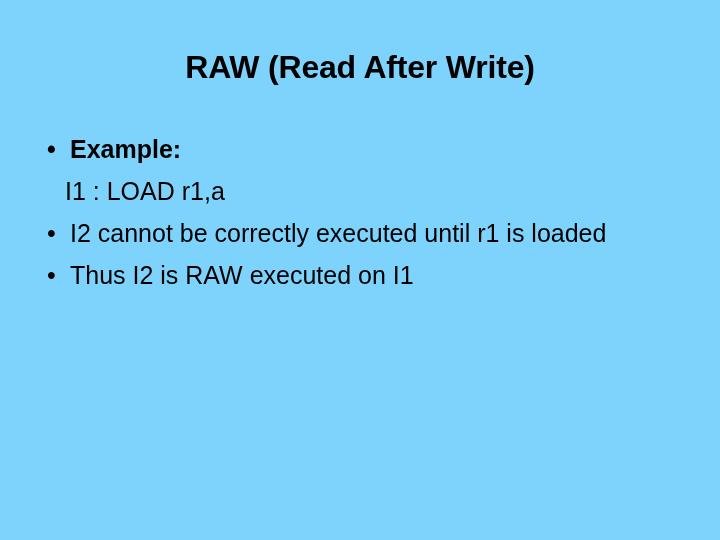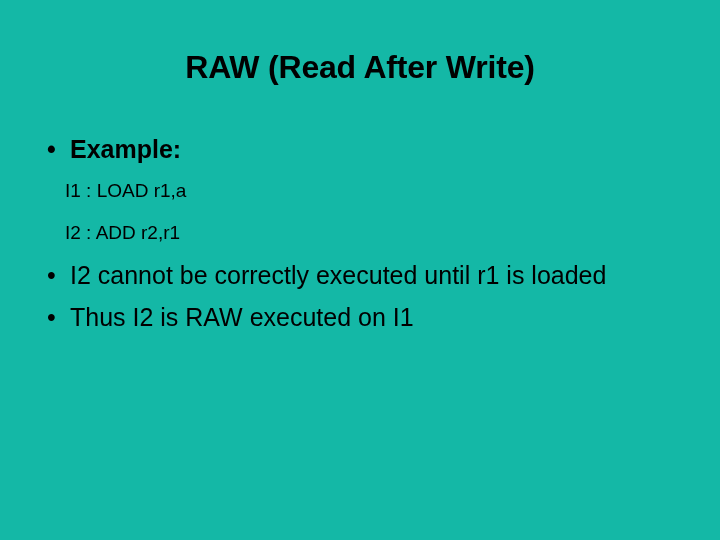--- a/index.html
+++ b/index.html
@@ -12,21 +12,21 @@
     height: 540px;
     background: #ffffff;
     font-family: "Liberation Sans", sans-serif;
     color: #000000;
     overflow: hidden;
   }
   .slide {
     position: relative;
     width: 720px;
     height: 540px;
-    background: #14b8a6;
+    background: #7dd3fc;
     box-sizing: border-box;
   }
   .slide-title {
     position: absolute;
     top: 46px;
     left: 0;
     width: 720px;
     text-align: center;
     font-size: 32px;
     font-weight: bold;
@@ -61,21 +61,21 @@
   }
   .bullet-row .bullet-text {
     display: block;
   }
   .bullet-row.wrapping .bullet-text {
     text-indent: -8px;
     padding-left: 8px;
   }
   .code-row {
     display: block;
-    font-size: 19px;
+    font-size: 25px;
     line-height: 42px;
     padding-left: 25px;
     color: #000000;
     white-space: pre;
   }
 </style>
 </head>
 <body>
 
 <div class="slide">
@@ -84,21 +84,20 @@
 
   <div class="slide-body">
 
     <div class="bullet-row bold">
       <span class="bullet-mark">•</span>
       <span class="bullet-text">Example:</span>
     </div>
 
     <div class="code-row">I1 : LOAD r1,a</div>
 
-    <div class="code-row">I2 : ADD r2,r1</div>
 
     <div class="bullet-row wrapping">
       <span class="bullet-mark">•</span>
       <span class="bullet-text">I2 cannot be correctly executed until r1 is loaded</span>
     </div>
 
     <div class="bullet-row">
       <span class="bullet-mark">•</span>
       <span class="bullet-text">Thus I2 is RAW executed on I1</span>
     </div>

